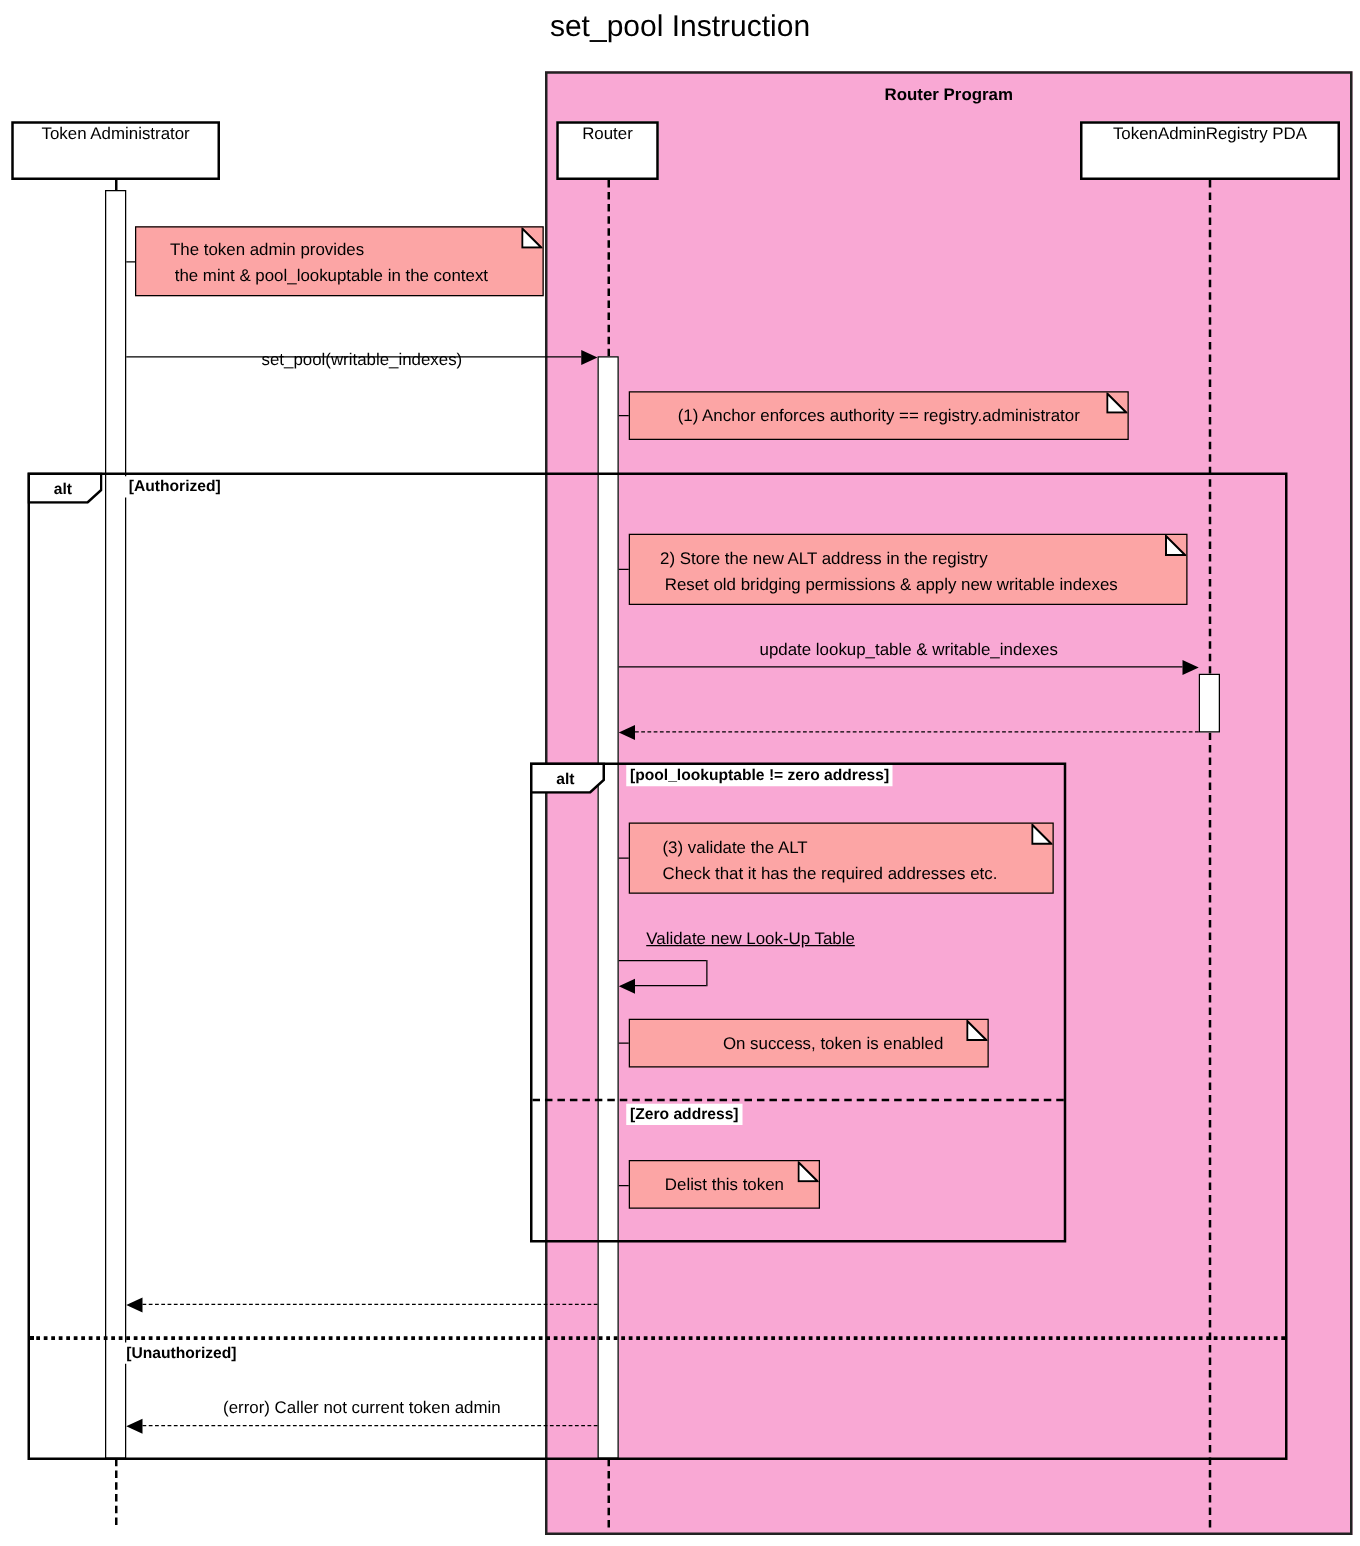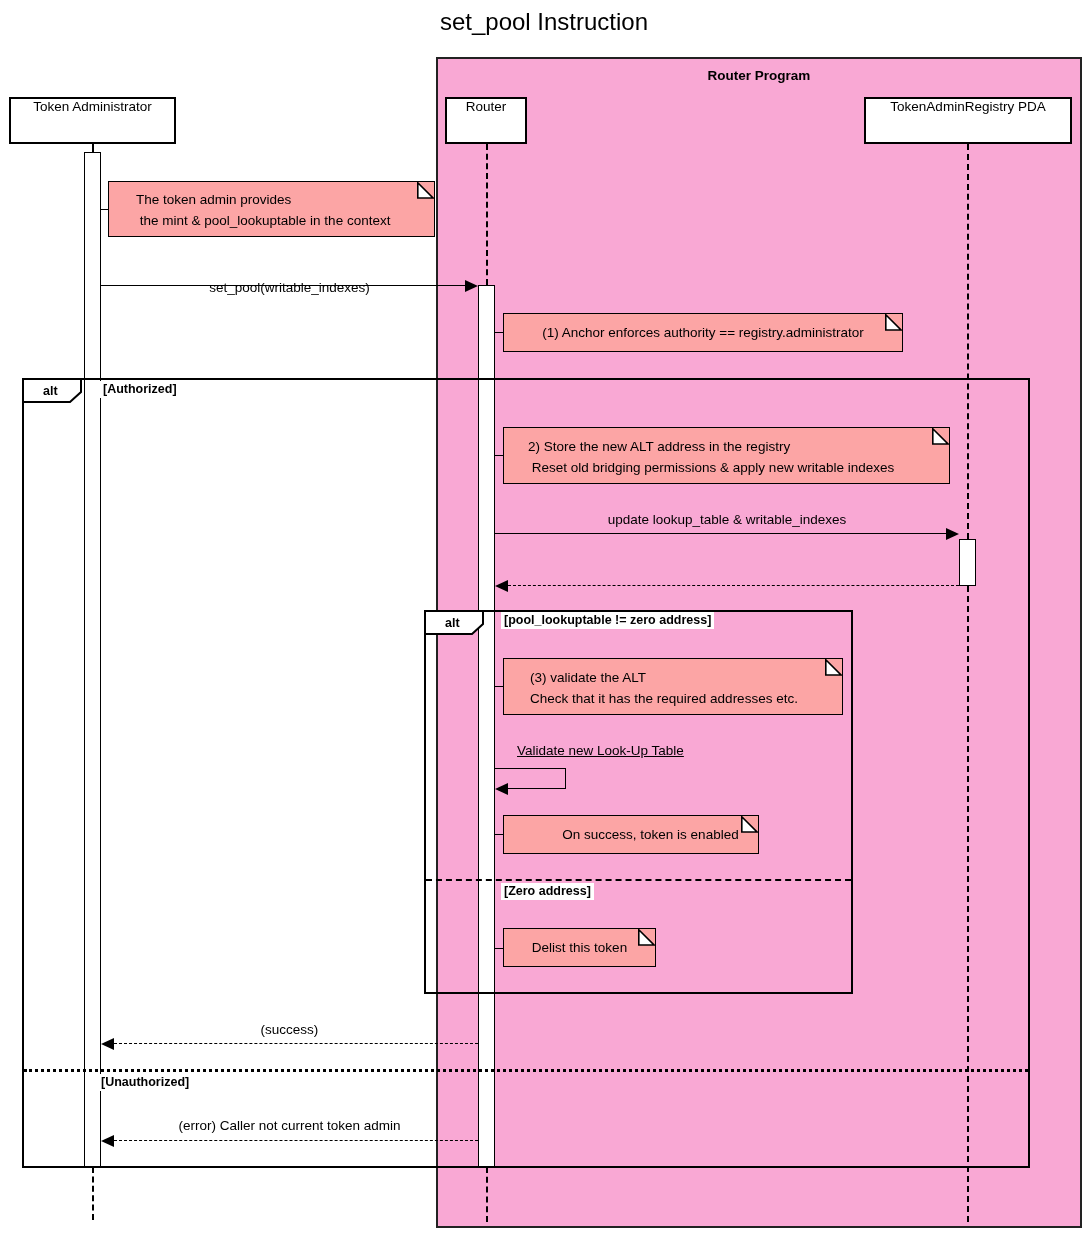--- a/index.html
+++ b/index.html
@@ -69,21 +69,20 @@
 
   <div class="abs hline-dashed" style="left:508px; top:585px; width:451px;"></div>
   <div class="abs arrow-left" style="left:495px; top:580px;"></div>
 
   <div class="abs msg-label" style="left:517px; top:743px;text-decoration:underline;">Validate new Look-Up Table</div>
   <div class="abs hline" style="left:495px; top:768px; width:70px;"></div>
   <div class="abs vline" style="left:565px; top:768px; height:21px;"></div>
   <div class="abs hline" style="left:508px; top:788px; width:57px;"></div>
   <div class="abs arrow-left" style="left:495px; top:783px;"></div>
 
-  <div class="abs msg-label" style="left:101px; top:1022px; width:377px;">(success)</div>
   <div class="abs hline-dashed" style="left:114px; top:1043px; width:364px;"></div>
   <div class="abs arrow-left" style="left:101px; top:1038px;"></div>
 
   <div class="abs msg-label" style="left:101px; top:1118px; width:377px;">(error) Caller not current token admin</div>
   <div class="abs hline-dashed" style="left:114px; top:1140px; width:364px;"></div>
   <div class="abs arrow-left" style="left:101px; top:1135px;"></div>
 
   <div class="abs hline" style="left:101px; top:209px; width:8px;"></div>
   <div class="abs hline" style="left:495px; top:332px; width:9px;"></div>
   <div class="abs hline" style="left:495px; top:455px; width:9px;"></div>
@@ -115,21 +114,21 @@
   </div>
 
   <div class="abs note" style="left:503px; top:658px; width:340px; height:57px; padding:8px 6px 0 26px;">
     <span class="line">(3) validate the ALT</span>
     <span class="line">Check that it has the required addresses etc.</span>
     <svg class="fold" width="17" height="17" viewBox="0 0 17 17">
         <polygon points="0.8,0.8 16,16 0.8,16" fill="#fff" stroke="#000" stroke-width="1.6"></polygon>
       </svg>
   </div>
 
-  <div class="abs note center" style="left:503px; top:815px; width:256px; height:39px;padding-left:39px;">
+  <div class="abs note center" style="left:503px; top:815px; width:288px; height:39px;padding-left:39px;">
     <span>On success, token is enabled</span>
     <svg class="fold" width="17" height="17" viewBox="0 0 17 17">
         <polygon points="0.8,0.8 16,16 0.8,16" fill="#fff" stroke="#000" stroke-width="1.6"></polygon>
       </svg>
   </div>
 
   <div class="abs note center" style="left:503px; top:928px; width:153px; height:39px;">
     <span>Delist this token</span>
     <svg class="fold" width="17" height="17" viewBox="0 0 17 17">
         <polygon points="0.8,0.8 16,16 0.8,16" fill="#fff" stroke="#000" stroke-width="1.6"></polygon>

